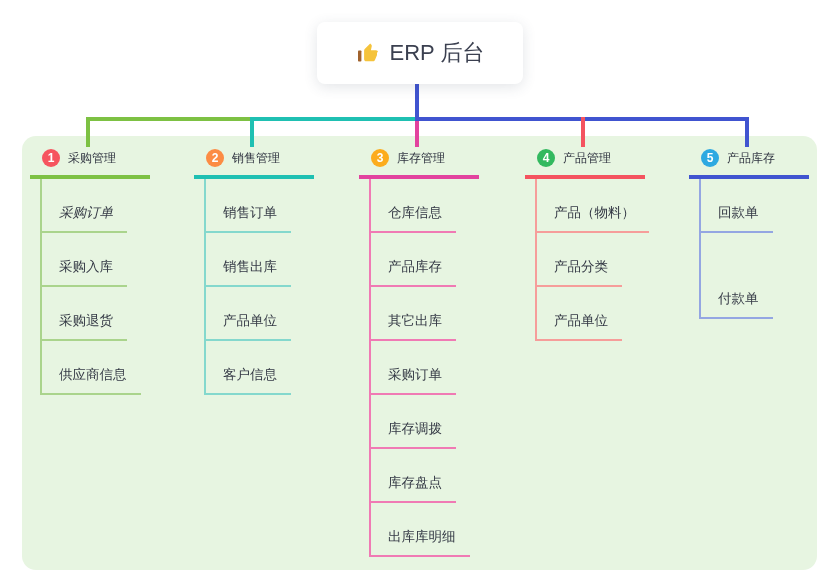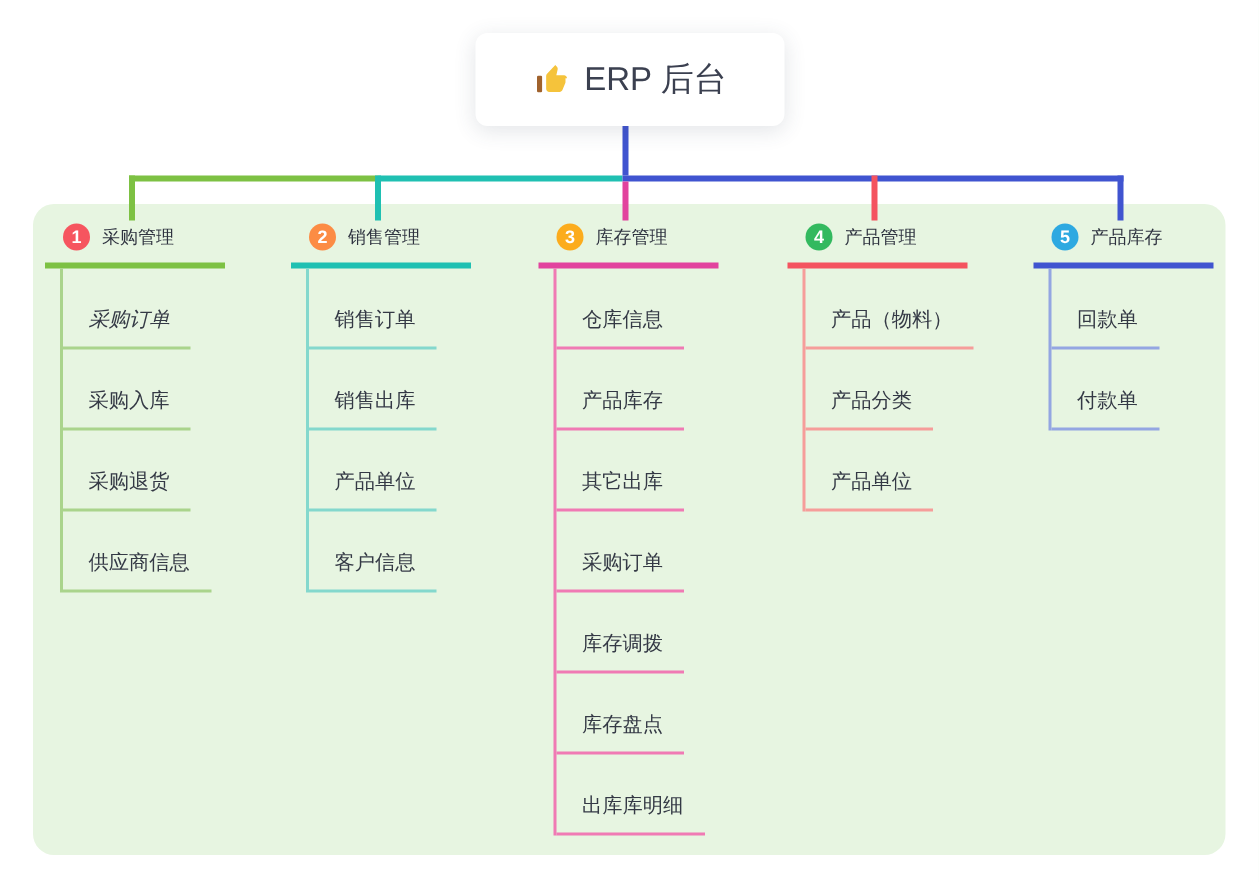--- a/index.html
+++ b/index.html
@@ -125,18 +125,18 @@
           <div class="child-item" style="border-bottom-color: rgb(246, 157, 154);">产品单位</div>
         </div>
       </div>
       <div class="branch-col" style="left: 689px;">
         <div class="branch-header" style="border-bottom-color: rgb(64, 84, 208);">
           <span class="badge" style="background: rgb(46, 169, 225);">5</span>
           <span class="branch-title">产品库存</span>
         </div>
         <div class="branch-children" style="border-left-color: rgb(148, 166, 226);">
           <div class="child-item" style="border-bottom-color: rgb(148, 166, 226);">回款单</div>
-          <div class="child-item" style="border-bottom-color: rgb(148, 166, 226);">付款单</div>
+          <div class="child-item" style="border-bottom-color: rgb(148, 166, 226); margin-top: 32px;">付款单</div>
         </div>
       </div>
     </div>
 
 </div>
 
 </body></html>

